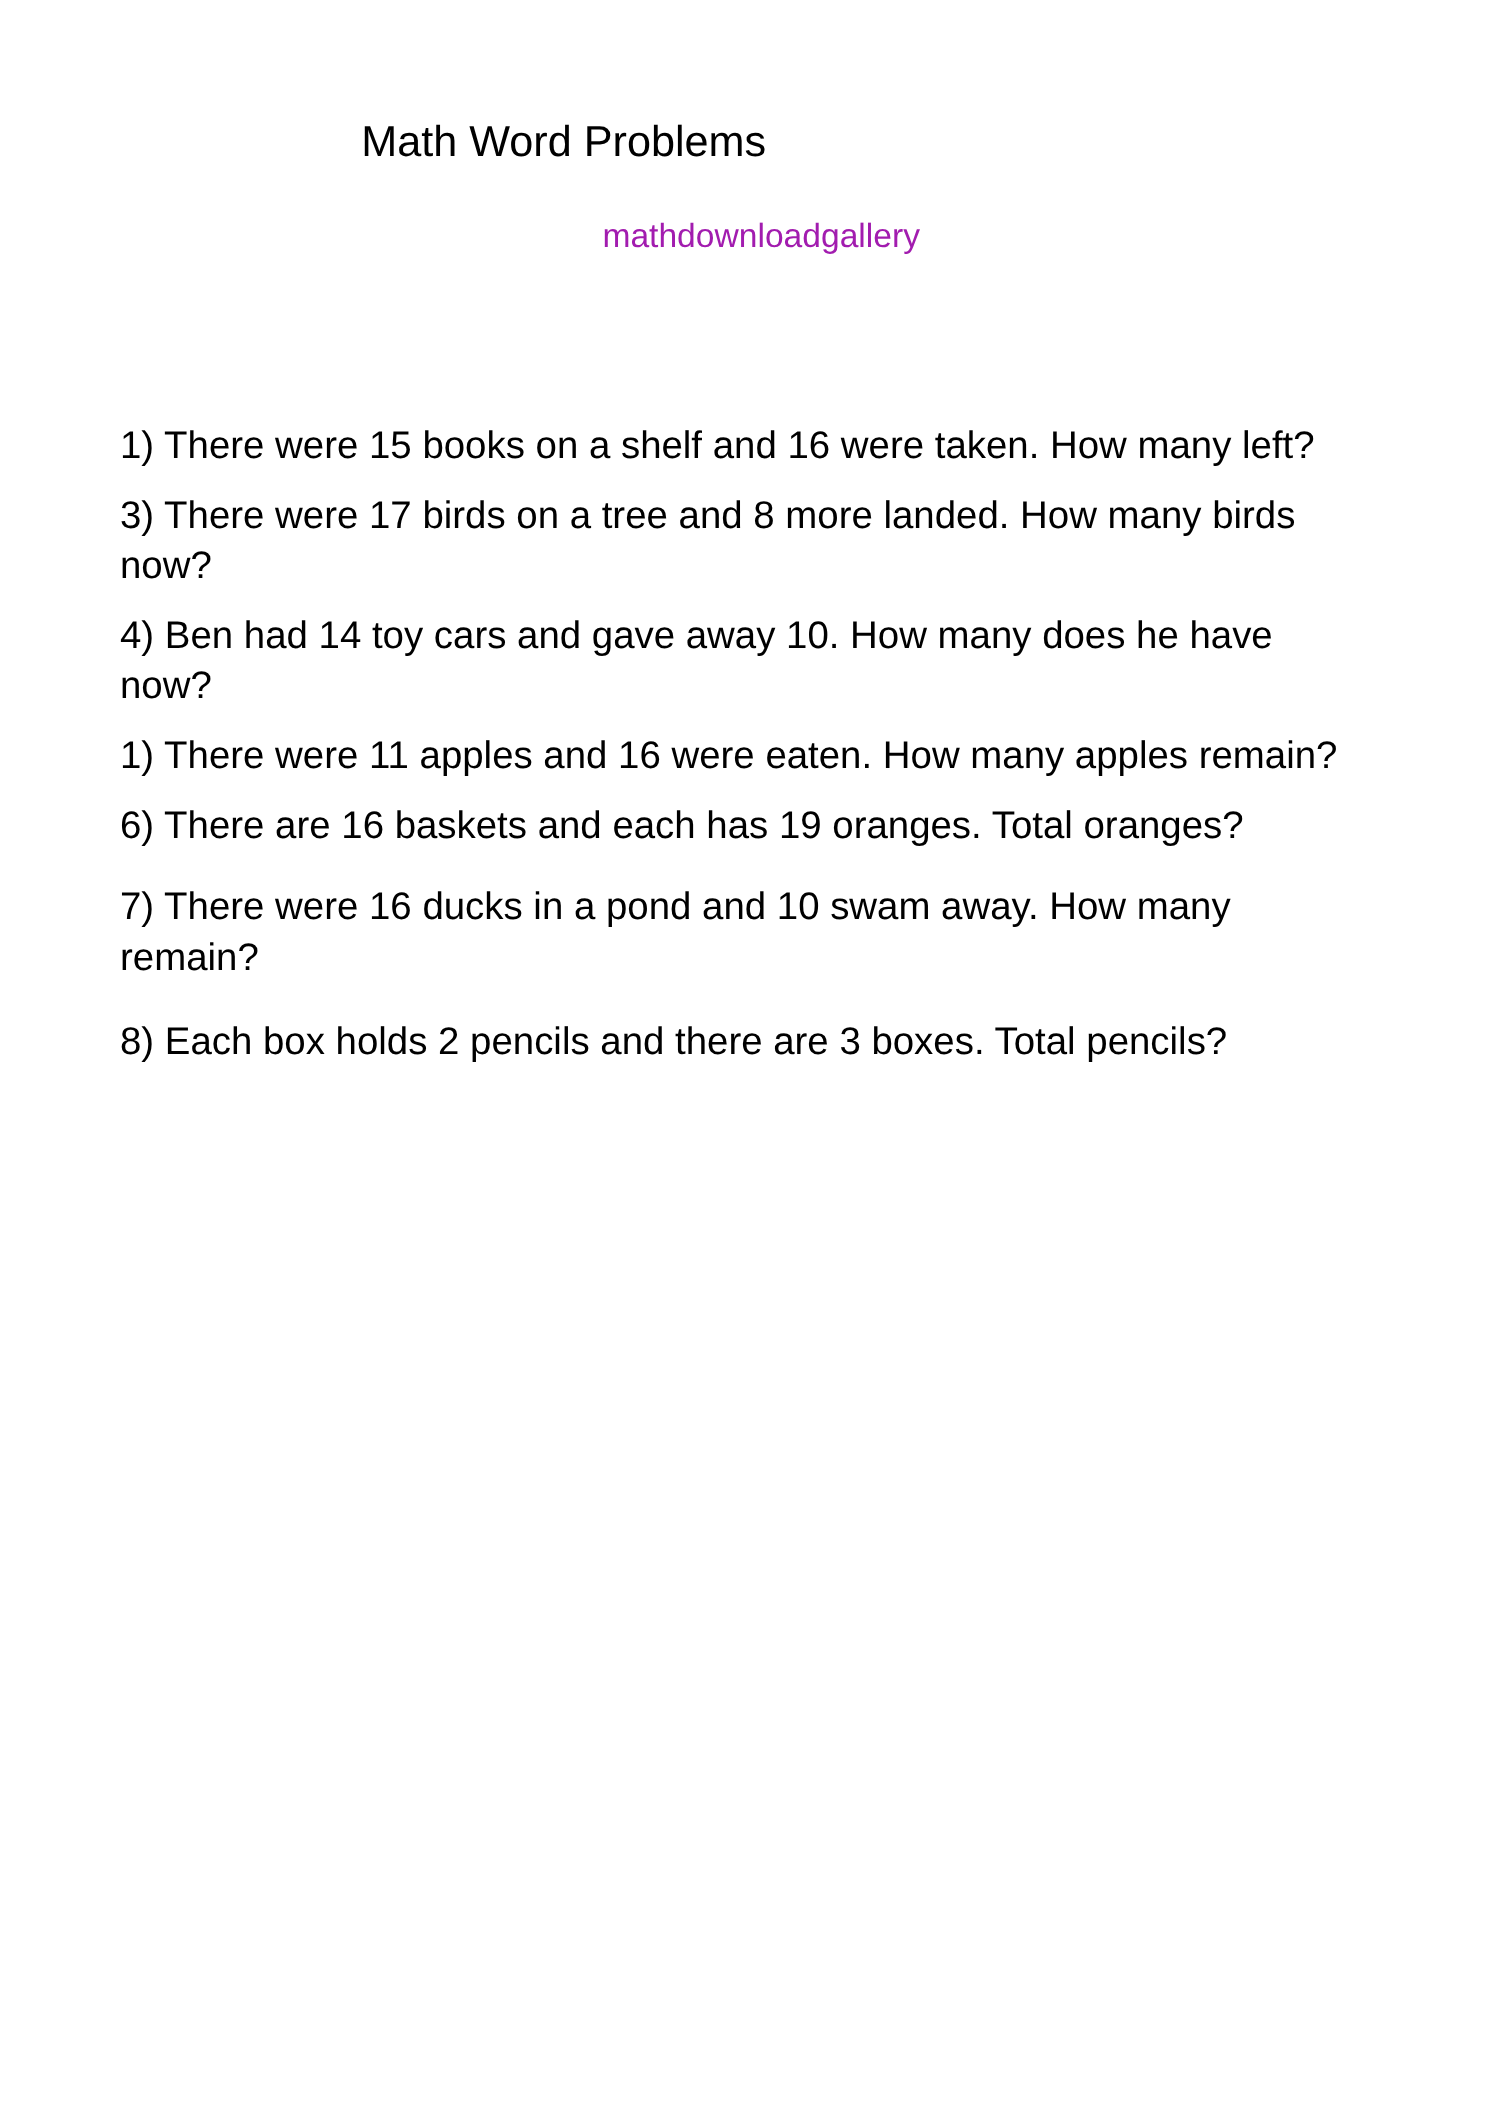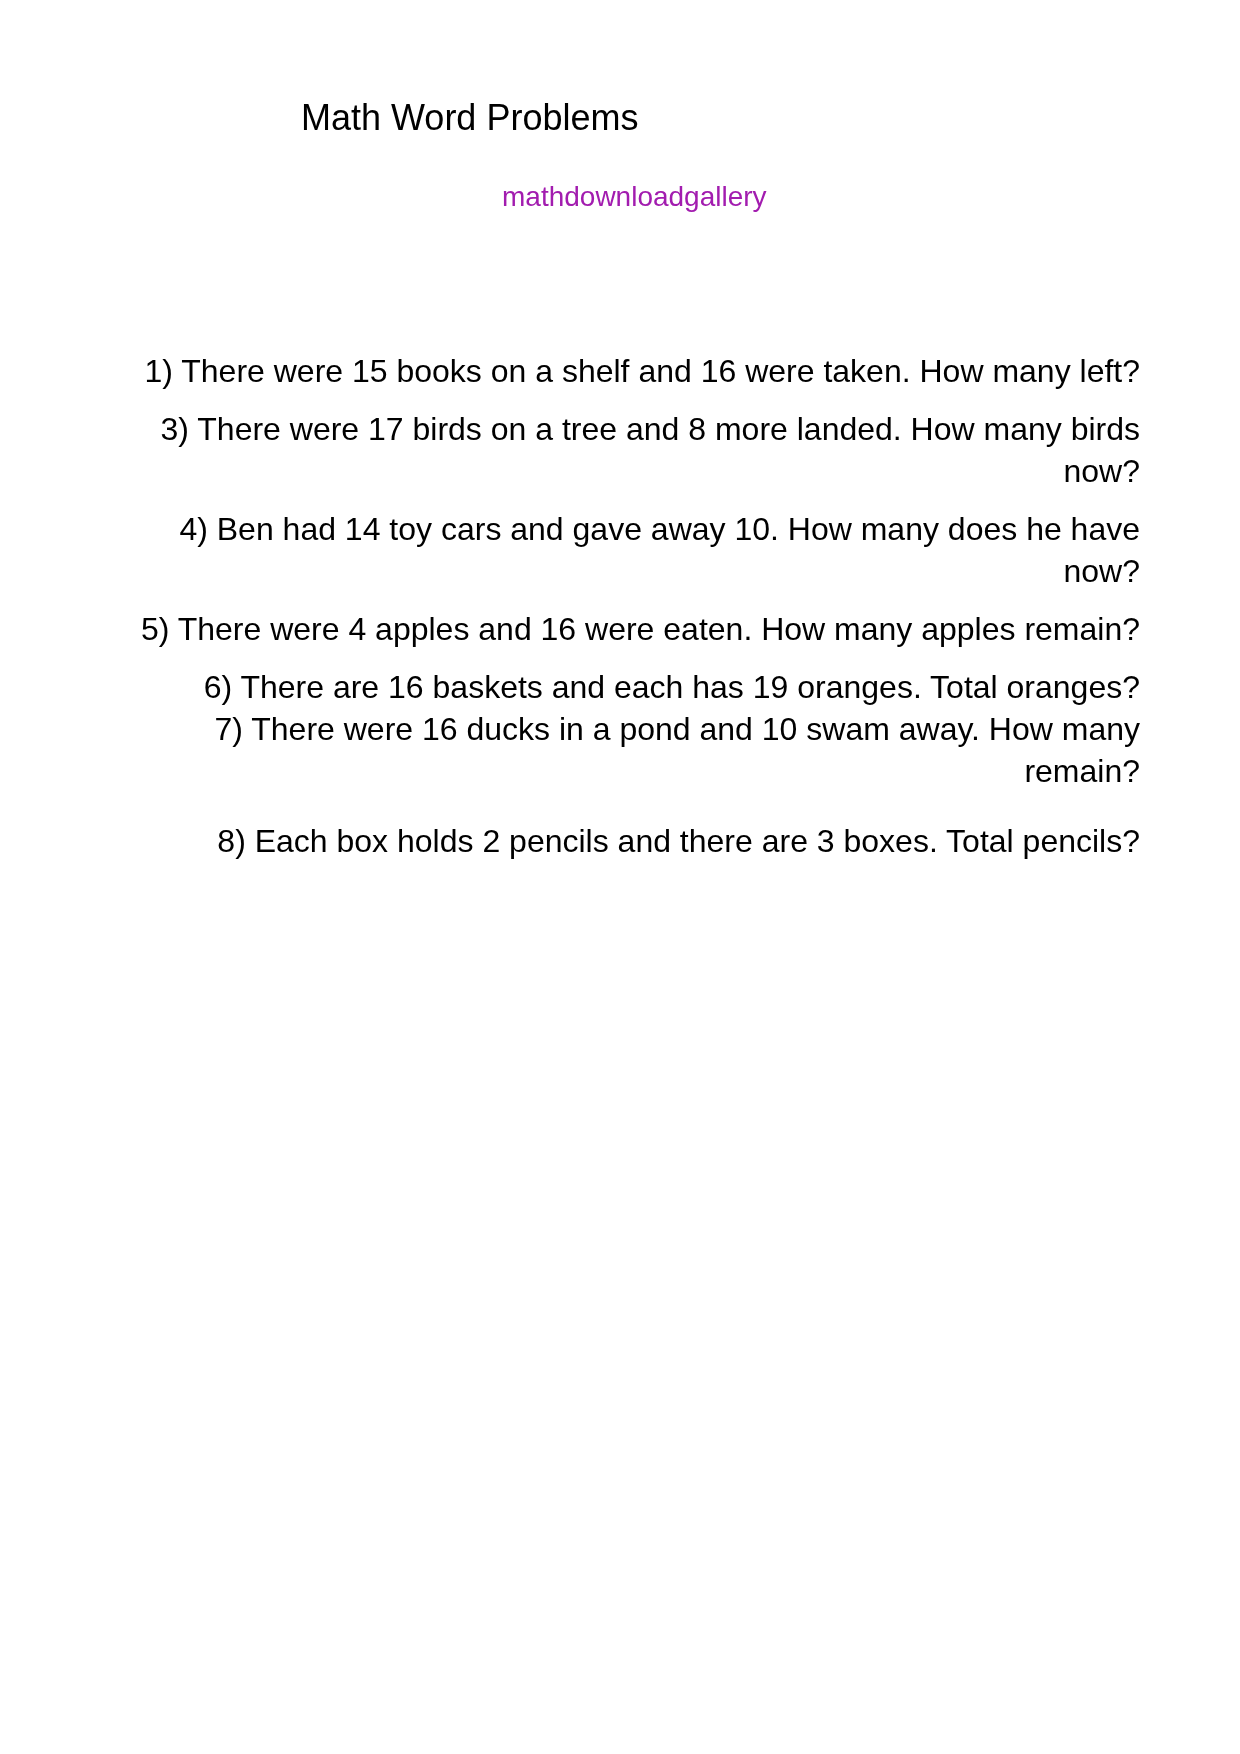--- a/index.html
+++ b/index.html
@@ -36,37 +36,36 @@
     .problems {
       position: absolute;
       left: 100px;
       top: 350px;
       width: 1040px;
     }
     .problem {
       font-size: 32px;
       line-height: 42px;
       margin: 0;
-      text-align: right;
     }
     .problem.p1 { margin-bottom: 16px; }
     .problem.p2 { margin-bottom: 26px; }
     .problem.p3 { margin-bottom: 16px; }
     .problem.p4 { margin-bottom: 16px; }
     .problem.p5 { margin-bottom: 16px; }
-    .problem.p6 { }
+    .problem.p6 { margin-bottom: 26px; }
     .problem.p7 { margin-bottom: 28px; }
   </style>
 </head>
 <body>
 
 <div class="title">Math Word Problems</div>
 <div class="subtitle">mathdownloadgallery</div>
 
 <div class="problems">
   <p class="problem p1">1) There were 15 books on a shelf and 16 were taken. How many left?</p>
   <p class="problem p3">3) There were 17 birds on a tree and 8 more landed. How many birds now?</p>
   <p class="problem p4">4) Ben had 14 toy cars and gave away 10. How many does he have now?</p>
-  <p class="problem p5">5) There were 4 apples and 16 were eaten. How many apples remain?</p>
+  <p class="problem p5">1) There were 11 apples and 16 were eaten. How many apples remain?</p>
   <p class="problem p6">6) There are 16 baskets and each has 19 oranges. Total oranges?</p>
   <p class="problem p7">7) There were 16 ducks in a pond and 10 swam away. How many remain?</p>
   <p class="problem p8">8) Each box holds 2 pencils and there are 3 boxes. Total pencils?</p>
 </div>
 
 </body></html>

